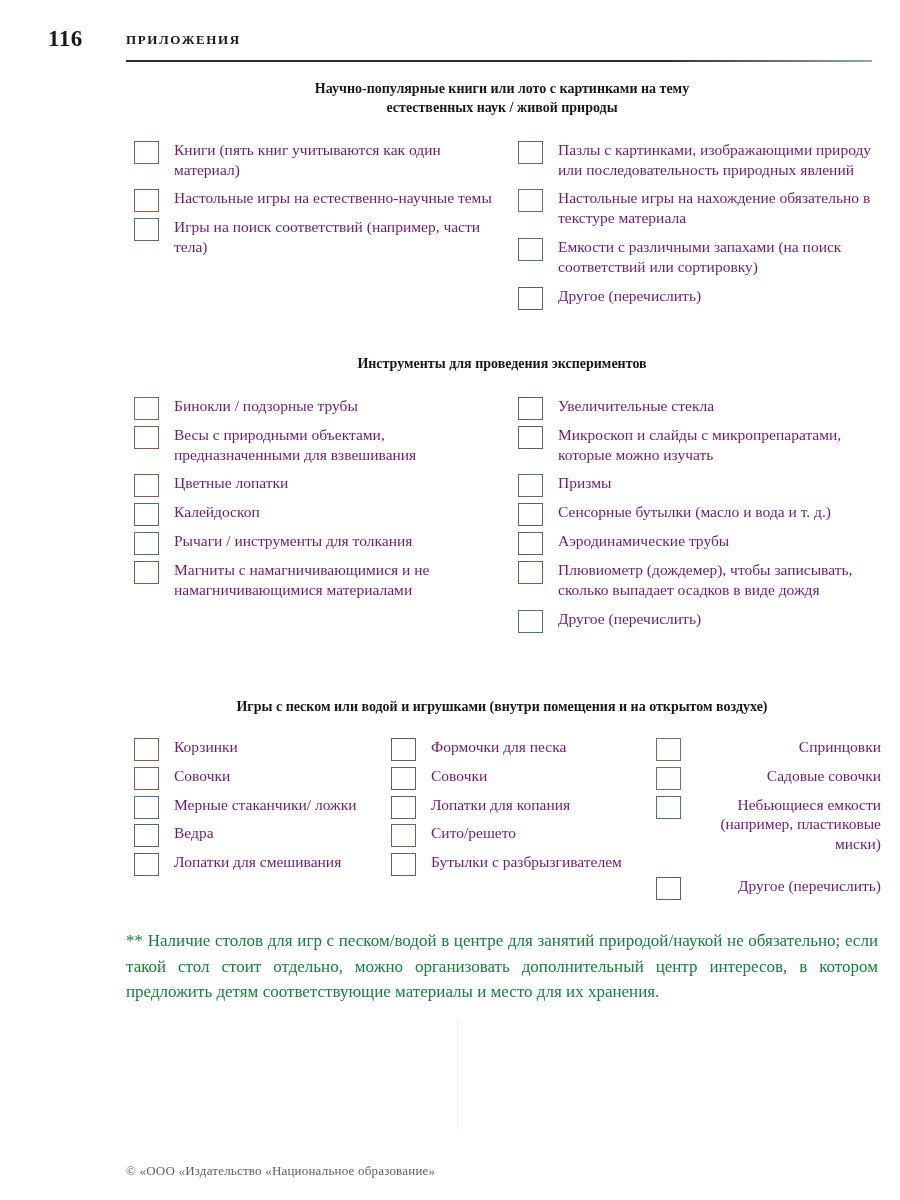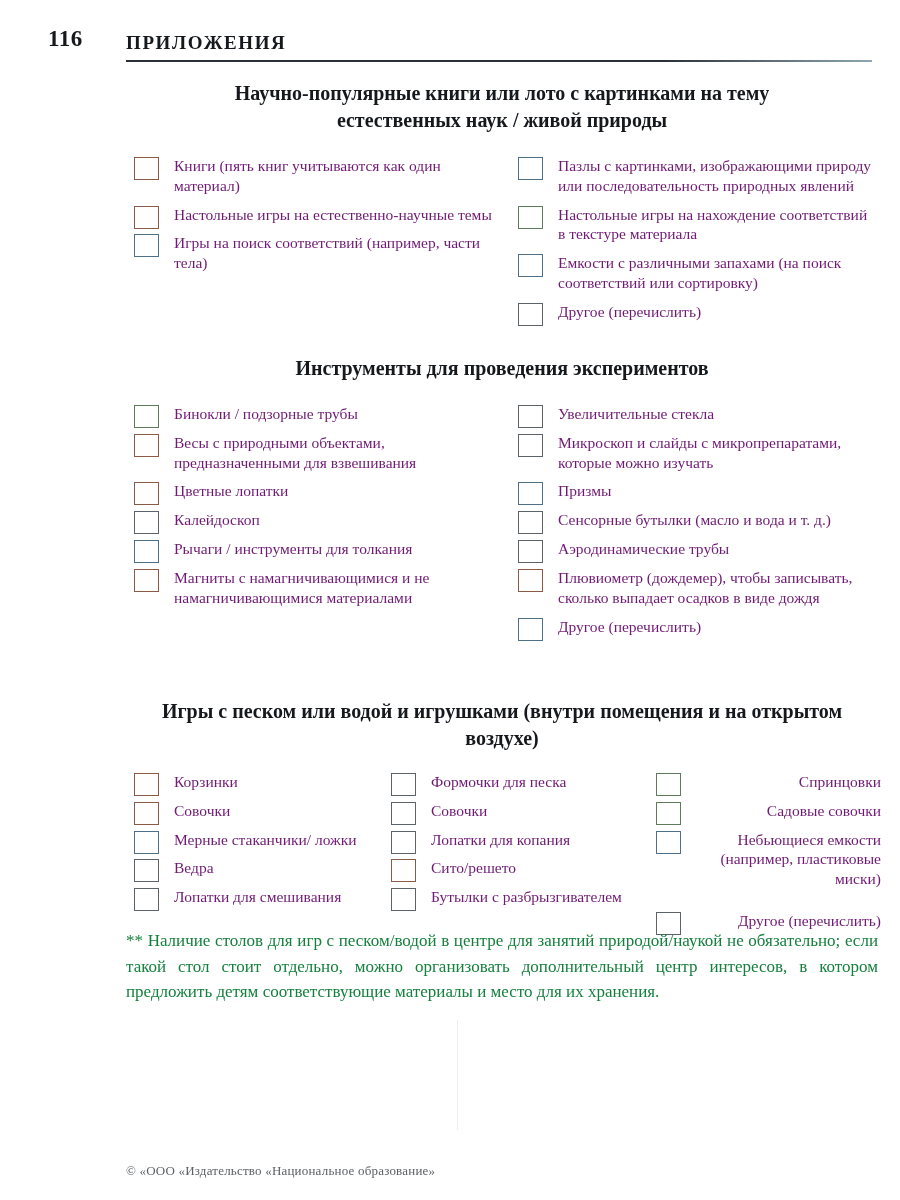--- a/index.html
+++ b/index.html
@@ -38,41 +38,41 @@
     top: 2px;
     font-size: 23px;
     font-weight: bold;
     letter-spacing: 0.5px;
     color: #15181c;
   }
   .header-title {
     position: absolute;
     left: 118px;
     top: 8px;
-    font-size: 19px;
+    font-size: 13px;
     font-weight: bold;
     letter-spacing: 1.6px;
     color: #15181c;
   }
   .header-rule {
     position: absolute;
     left: 118px;
     top: 36px;
     width: 746px;
     height: 2px;
     background: linear-gradient(to right, #2b3136 0%, #2b3136 72%, #8fa6b4 100%);
   }
 
   
   .section {
     position: absolute;
   }
   .section-title {
     text-align: center;
-    font-size: 20px;
+    font-size: 14px;
     font-weight: bold;
     line-height: 1.35;
     color: #15181c;
   }
 
   .cols {
     position: relative;
   }
   .col {
     position: absolute;
@@ -168,21 +168,21 @@
         </label>
       </div>
 
       <div class="col" style="left:392px; width:360px;">
         <label class="item">
           <span class="box cool"></span>
           <span>Пазлы с картинками, изображающими природу или последовательность природных явлений</span>
         </label>
         <label class="item">
           <span class="box green"></span>
-          <span>Настольные игры на нахождение соответствий в текстуре материала</span>
+          <span>Настольные игры на нахождение обязательно в текстуре материала</span>
         </label>
         <label class="item">
           <span class="box cool"></span>
           <span>Емкости с различными запахами (на поиск соответствий или сортировку)</span>
         </label>
         <label class="item">
           <span class="box grey"></span>
           <span>Другое (перечислить)</span>
         </label>
       </div>

